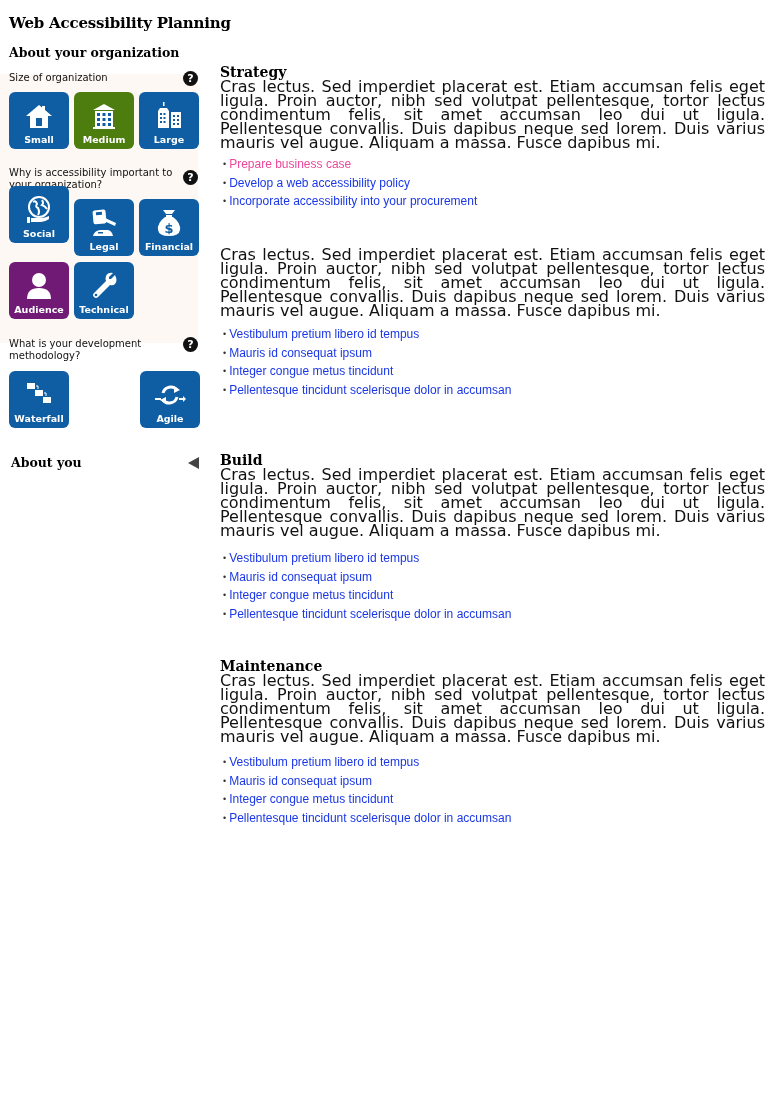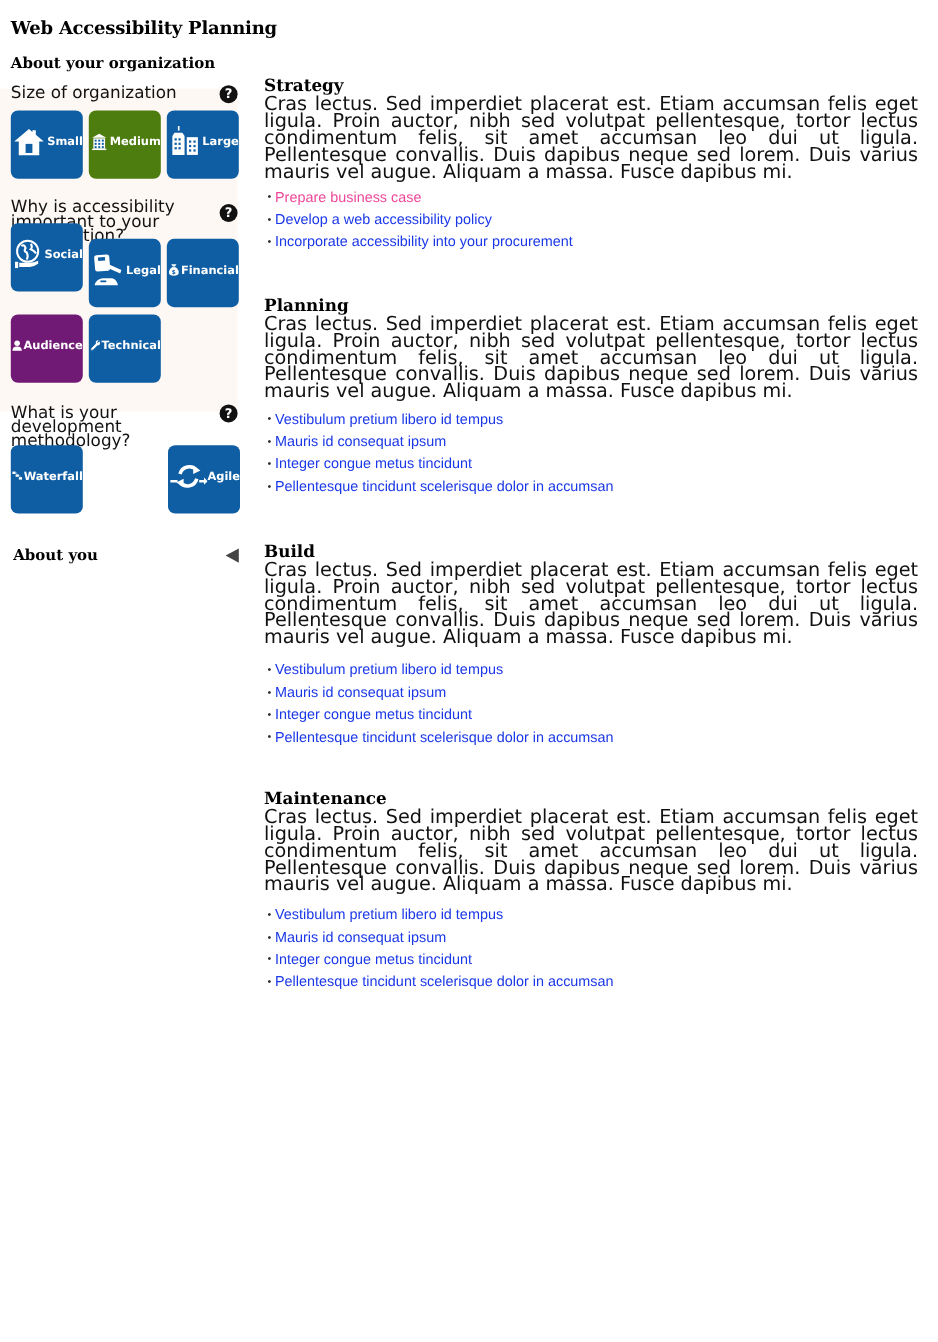--- a/index.html
+++ b/index.html
@@ -15,33 +15,33 @@
     }
     #sidebar-heading {
       position: absolute; left: 9px; top: 45px; margin: 0;
       font-size: 12.5px;
     }
     #beige-panel {
       position: absolute; left: 0; top: 74px; width: 198px; height: 269px;
       background: #fdf8f4;
     }
     .question {
-      position: absolute; left: 9px; font-size: 14px; line-height: 12px;
+      position: absolute; left: 9px; font-size: 10px; line-height: 12px;
       color: #111;
     }
     .help-icon {
       position: absolute; left: 183px; width: 15px; height: 15px;
       border-radius: 50%; background: #111; color: #fff;
       font-size: 11px; font-weight: bold; text-align: center; line-height: 15px;
       cursor: pointer;
     }
     .tile {
       position: absolute; width: 60px; height: 57px; border-radius: 6px;
       background: #0f5ea3; color: #fff; cursor: pointer;
-      display: flex; flex-direction: row; align-items: center; justify-content: flex-end;
+      display: flex; flex-direction: column; align-items: center; justify-content: flex-end;
       padding-bottom: 4px;
     }
     .tile svg { width: 32px; height: 32px; margin-bottom: 2px; }
     .tile-label { font-size: 9.5px; font-weight: bold; color: #fff; }
     #about-you-row {
       position: absolute; left: 11px; top: 455px; width: 190px; height: 16px;
       cursor: pointer;
     }
     #about-you-label { position: absolute; left: 0; top: 0; font-size: 12.5px; }
     #collapse-arrow {
@@ -211,21 +211,20 @@
   <h2 class="serif">Strategy</h2>
   <p>Cras lectus. Sed imperdiet placerat est. Etiam accumsan felis eget ligula. Proin auctor, nibh sed volutpat pellentesque, tortor lectus condimentum felis, sit amet accumsan leo dui ut ligula. Pellentesque convallis. Duis dapibus neque sed lorem. Duis varius mauris vel augue. Aliquam a massa. Fusce dapibus mi.</p>
   <ul style="margin-top:6px;">
     <li><span class="bullet">•</span><a style="color: #ec4899;">Prepare business case</a></li>
     <li><span class="bullet">•</span><a style="color: rgb(26, 55, 232);">Develop a web accessibility policy</a></li>
     <li><span class="bullet">•</span><a style="color: rgb(26, 55, 232);">Incorporate accessibility into your procurement</a></li>
   </ul>
 </div>
 
 <div class="section" style="top:248px;">
-  <h2 class="serif">Planning</h2>
   <p>Cras lectus. Sed imperdiet placerat est. Etiam accumsan felis eget ligula. Proin auctor, nibh sed volutpat pellentesque, tortor lectus condimentum felis, sit amet accumsan leo dui ut ligula. Pellentesque convallis. Duis dapibus neque sed lorem. Duis varius mauris vel augue. Aliquam a massa. Fusce dapibus mi.</p>
   <ul style="margin-top:8px;">
     <li><span class="bullet">•</span><a style="color: rgb(26, 55, 232);">Vestibulum pretium libero id tempus</a></li>
     <li><span class="bullet">•</span><a style="color: rgb(26, 55, 232);">Mauris id consequat ipsum</a></li>
     <li><span class="bullet">•</span><a style="color: rgb(26, 55, 232);">Integer congue metus tincidunt</a></li>
     <li><span class="bullet">•</span><a style="color: rgb(26, 55, 232);">Pellentesque tincidunt scelerisque dolor in accumsan</a></li>
   </ul>
 </div>
 
 <div class="section" style="top:453px;">

